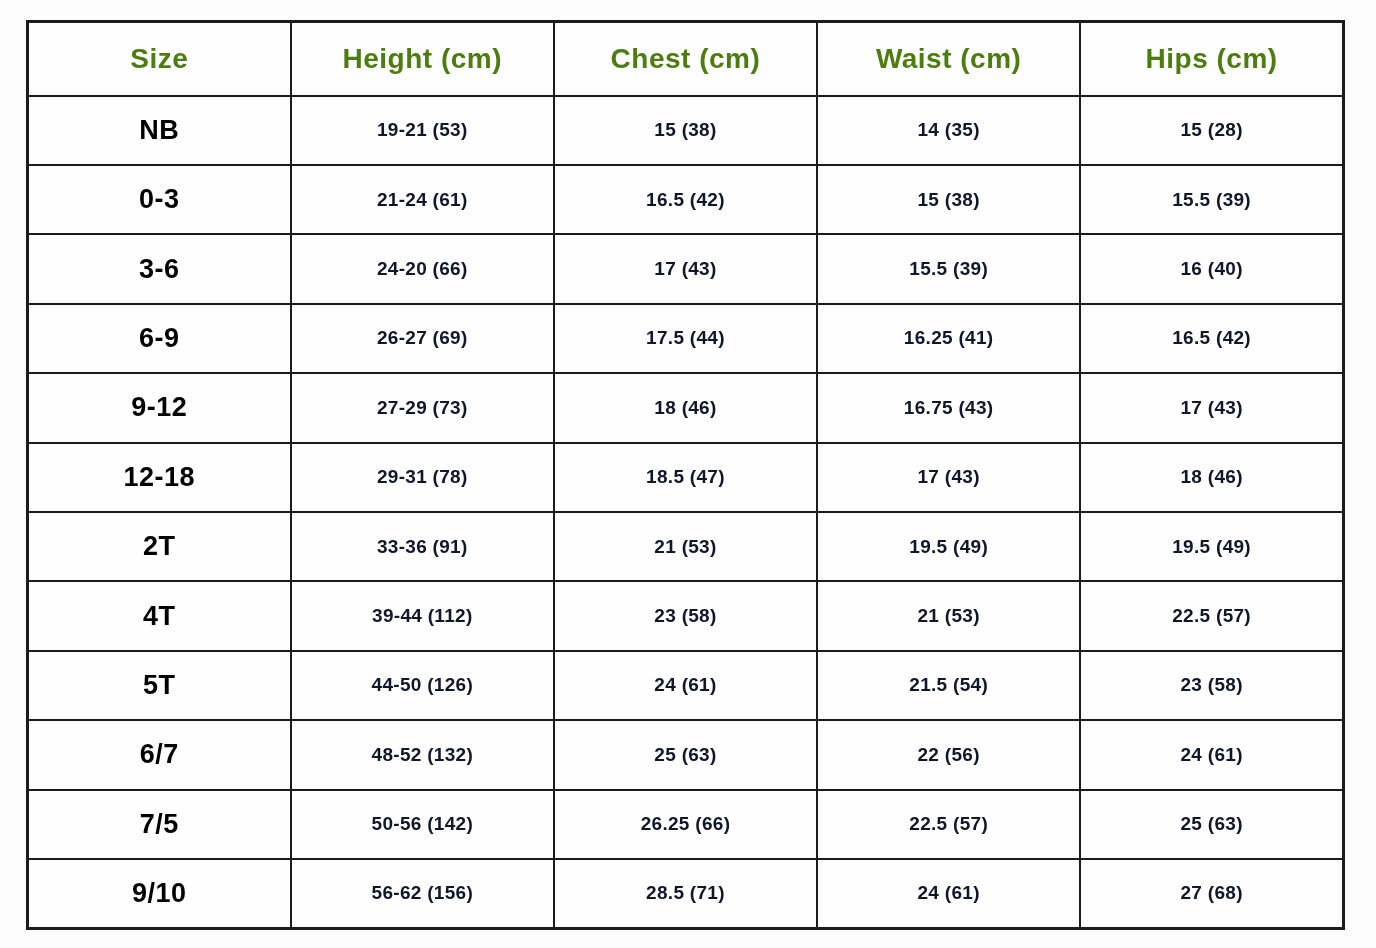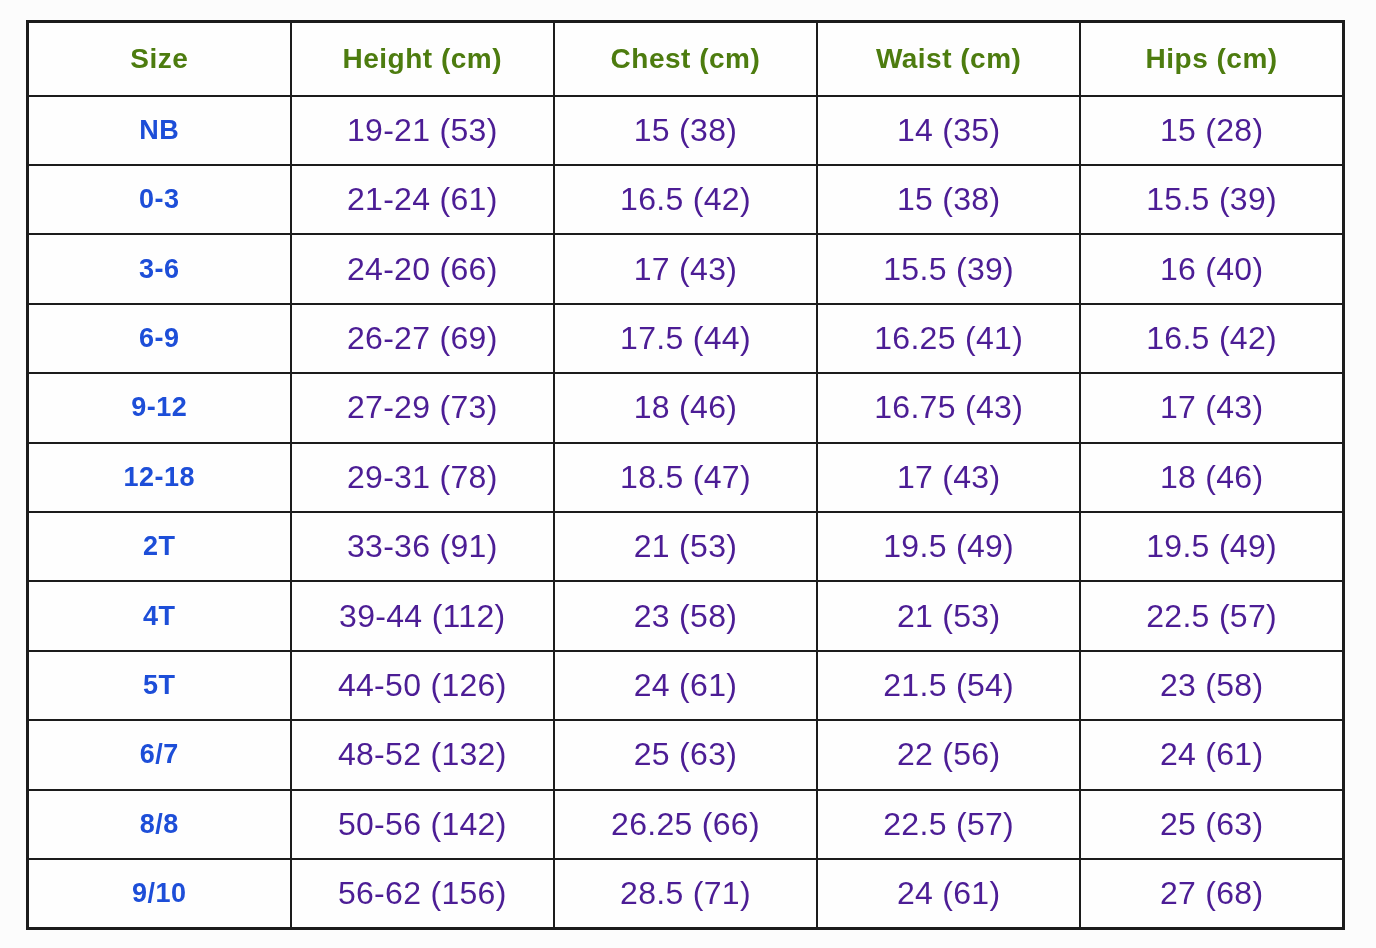--- a/index.html
+++ b/index.html
@@ -43,27 +43,27 @@
   }
   table.size-chart th {
     font-size: 28px;
     font-weight: bold;
     color: #4d7c0f;
     letter-spacing: 0.5px;
   }
   td.size-col {
     font-size: 27px;
     font-weight: bold;
-    color: #1d4ed8;
+    color: #000000;
     letter-spacing: 0.5px;
   }
   td.val {
-    font-size: 32px;
-    font-weight: normal;
-    color: #4c1d95;
+    font-size: 19px;
+    font-weight: bold;
+    color: #0f172a;
     letter-spacing: 0.3px;
   }
 </style>
 </head>
 <body>
 
 <div class="page">
   <table class="size-chart">
     <thead>
       <tr>
@@ -139,21 +139,21 @@
         <td class="val">23 (58)</td>
       </tr>
       <tr>
         <td class="size-col">6/7</td>
         <td class="val">48-52 (132)</td>
         <td class="val">25 (63)</td>
         <td class="val">22 (56)</td>
         <td class="val">24 (61)</td>
       </tr>
       <tr>
-        <td class="size-col">8/8</td>
+        <td class="size-col">7/5</td>
         <td class="val">50-56 (142)</td>
         <td class="val">26.25 (66)</td>
         <td class="val">22.5 (57)</td>
         <td class="val">25 (63)</td>
       </tr>
       <tr>
         <td class="size-col">9/10</td>
         <td class="val">56-62 (156)</td>
         <td class="val">28.5 (71)</td>
         <td class="val">24 (61)</td>

